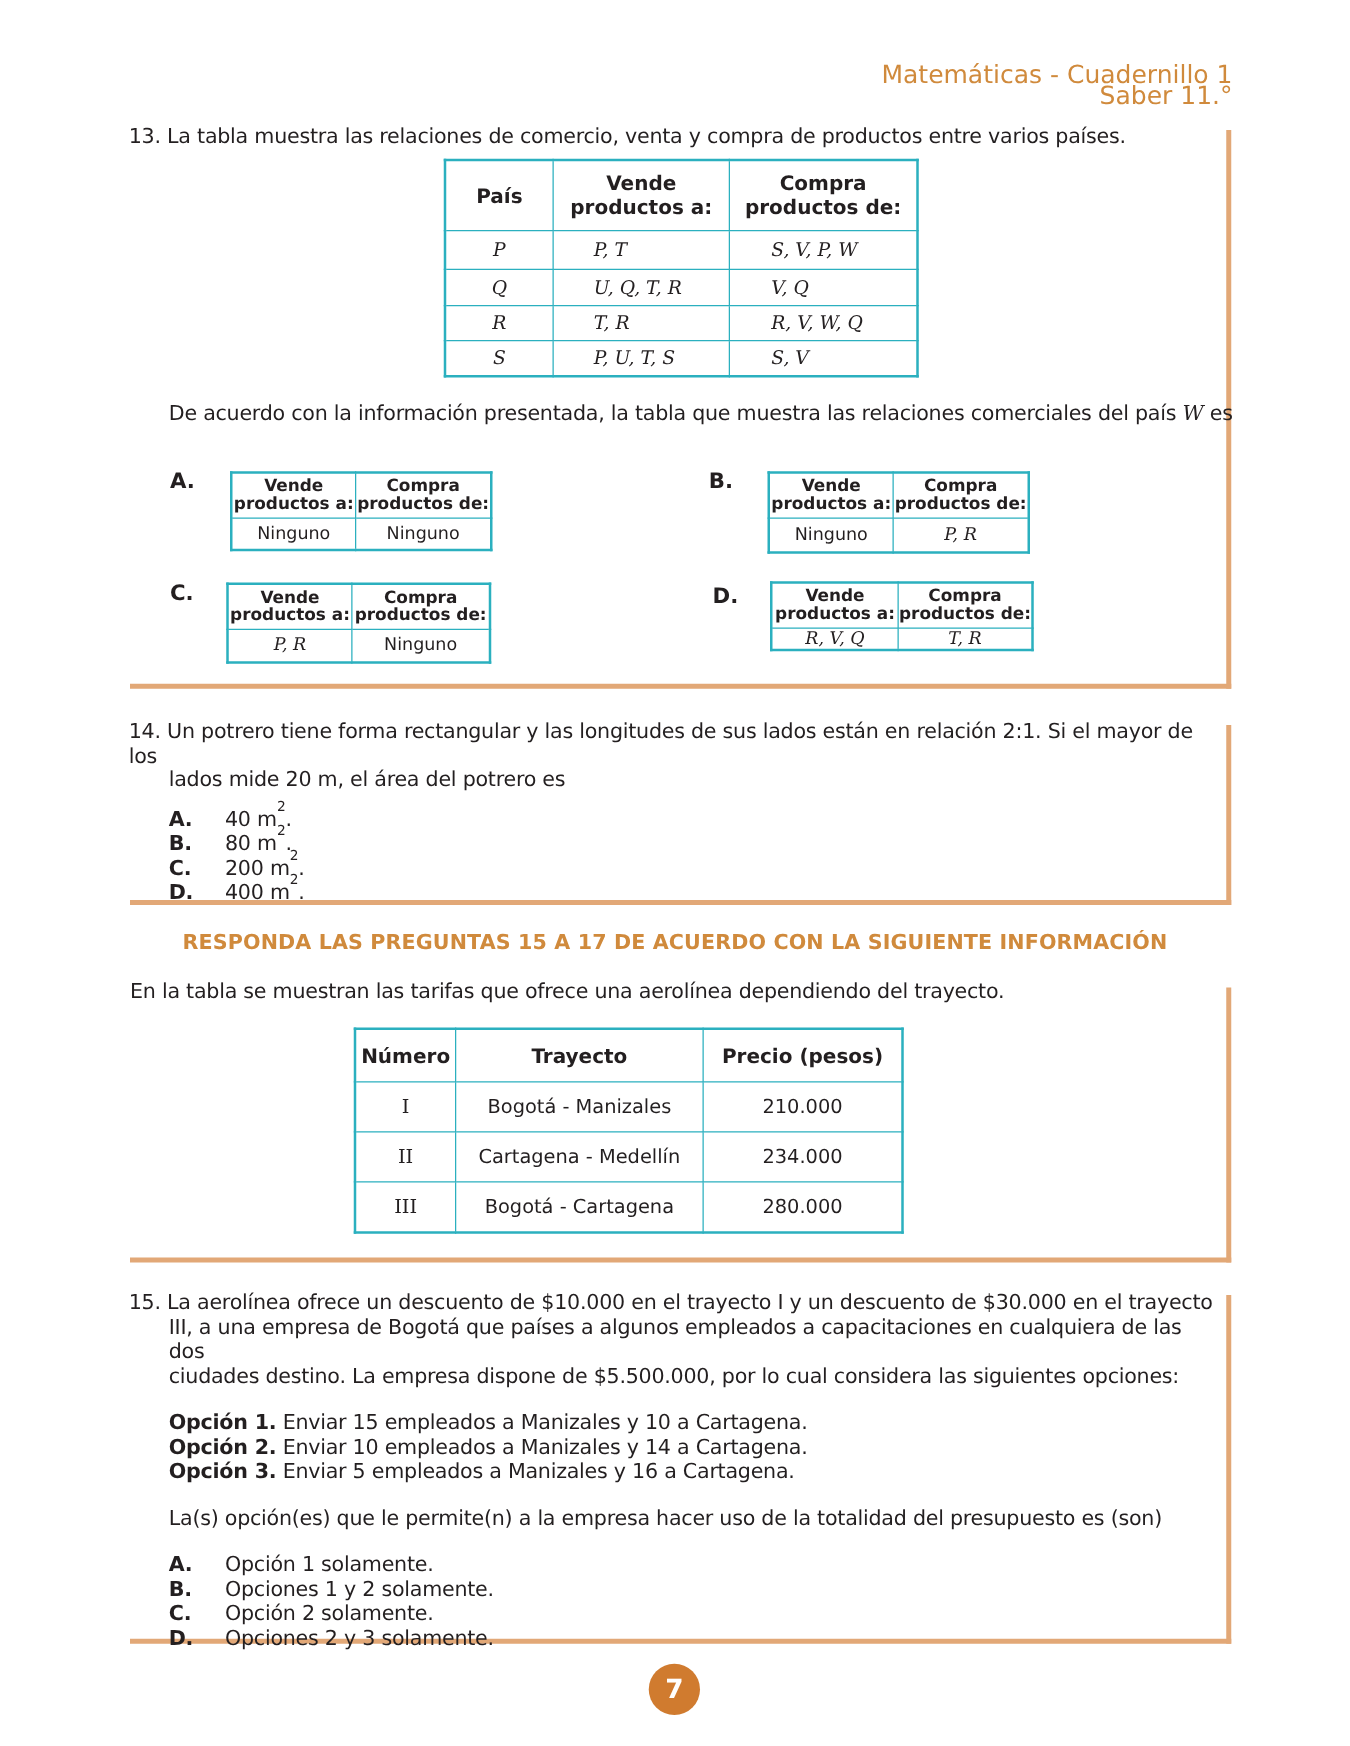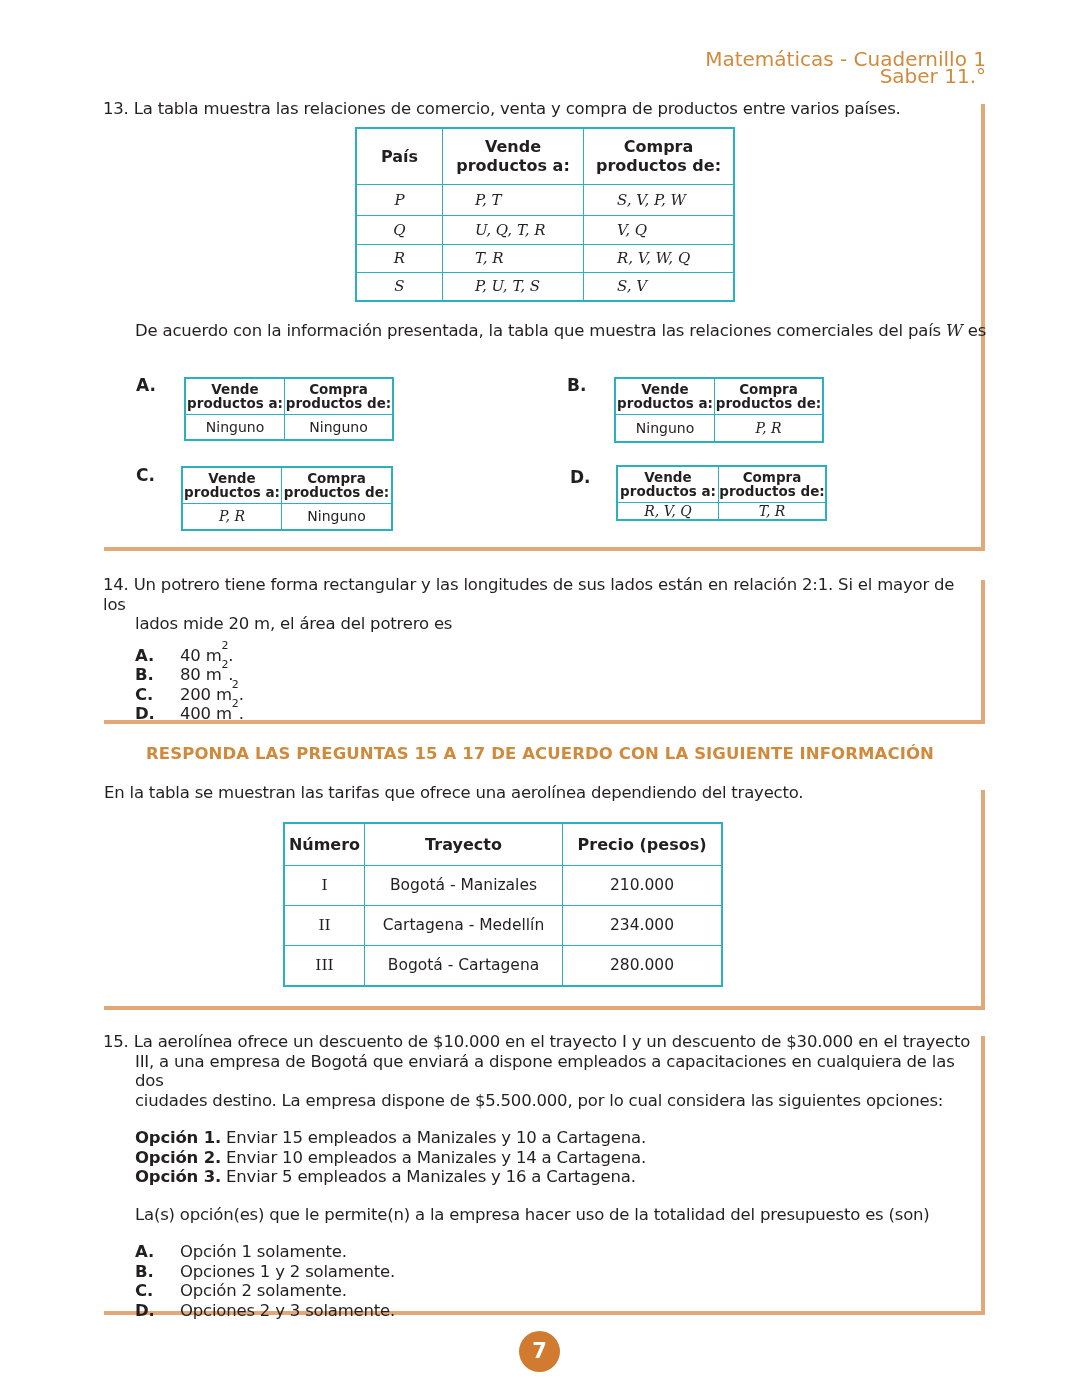--- a/index.html
+++ b/index.html
@@ -194,21 +194,21 @@
   <tr style="height:41px;">
     <td class="rom">III</td>
     <td>Bogotá - Cartagena</td>
     <td>280.000</td>
   </tr>
 </tbody>
   </table>
 
 <div class="q" style="left:103px; top:1032px; width:875px;">
   <div><span class="qnum">15.</span> <span>La aerolínea ofrece un descuento de $10.000 en el trayecto I y un descuento de $30.000 en el trayecto</span></div>
-  <div class="indent">III, a una empresa de Bogotá que enviará a dispone empleados a capacitaciones en cualquiera de las dos</div>
+  <div class="indent">III, a una empresa de Bogotá que países a algunos empleados a capacitaciones en cualquiera de las dos</div>
   <div class="indent">ciudades destino. La empresa dispone de $5.500.000, por lo cual considera las siguientes opciones:</div>
   <div class="indent" style="margin-top:18px;">
     <div><b>Opción 1.</b><span> Enviar 15 empleados a Manizales y 10 a Cartagena.</span></div>
     <div><b>Opción 2.</b><span> Enviar 10 empleados a Manizales y 14 a Cartagena.</span></div>
     <div><b>Opción 3.</b><span> Enviar 5 empleados a Manizales y 16 a Cartagena.</span></div>
   </div>
   <div class="indent" style="margin-top:18px;">La(s) opción(es) que le permite(n) a la empresa hacer uso de la totalidad del presupuesto es (son)</div>
   <div class="indent" style="margin-top:18px;">
     <div class="ans">
         <span class="l">A.</span>

